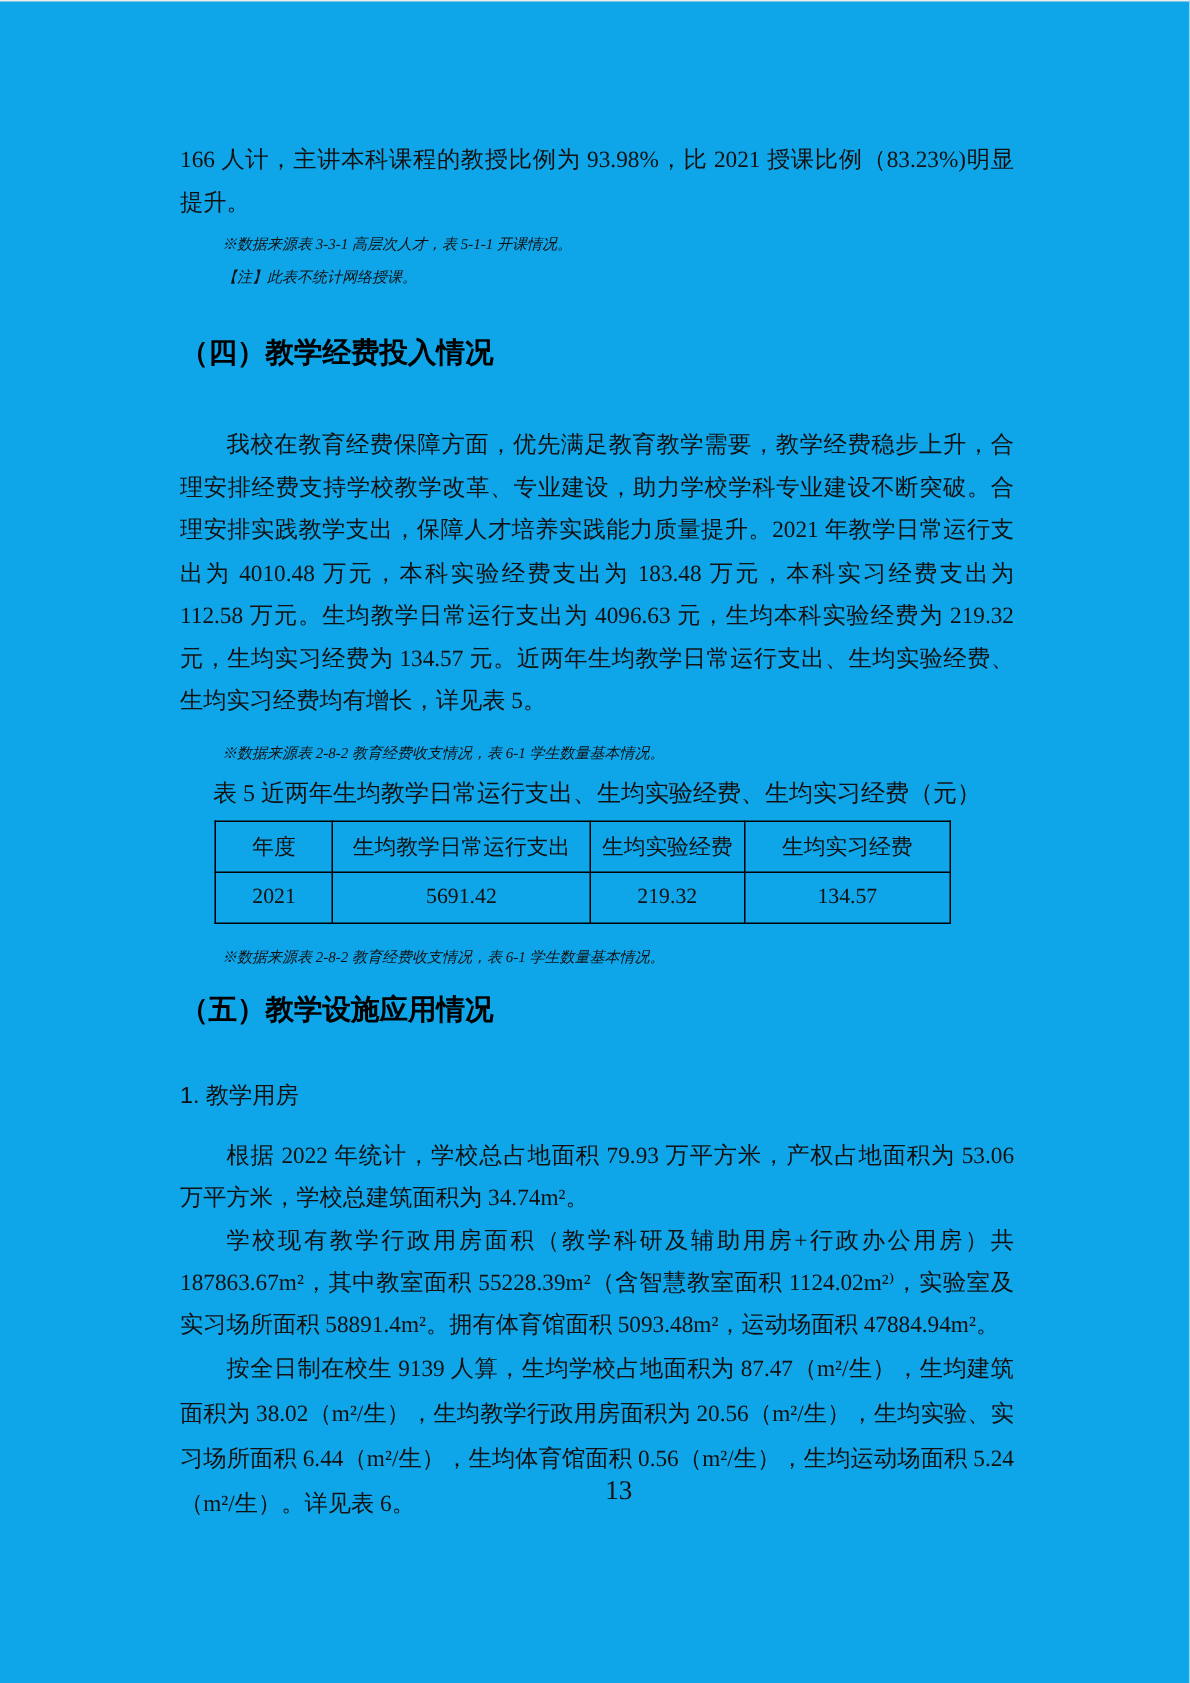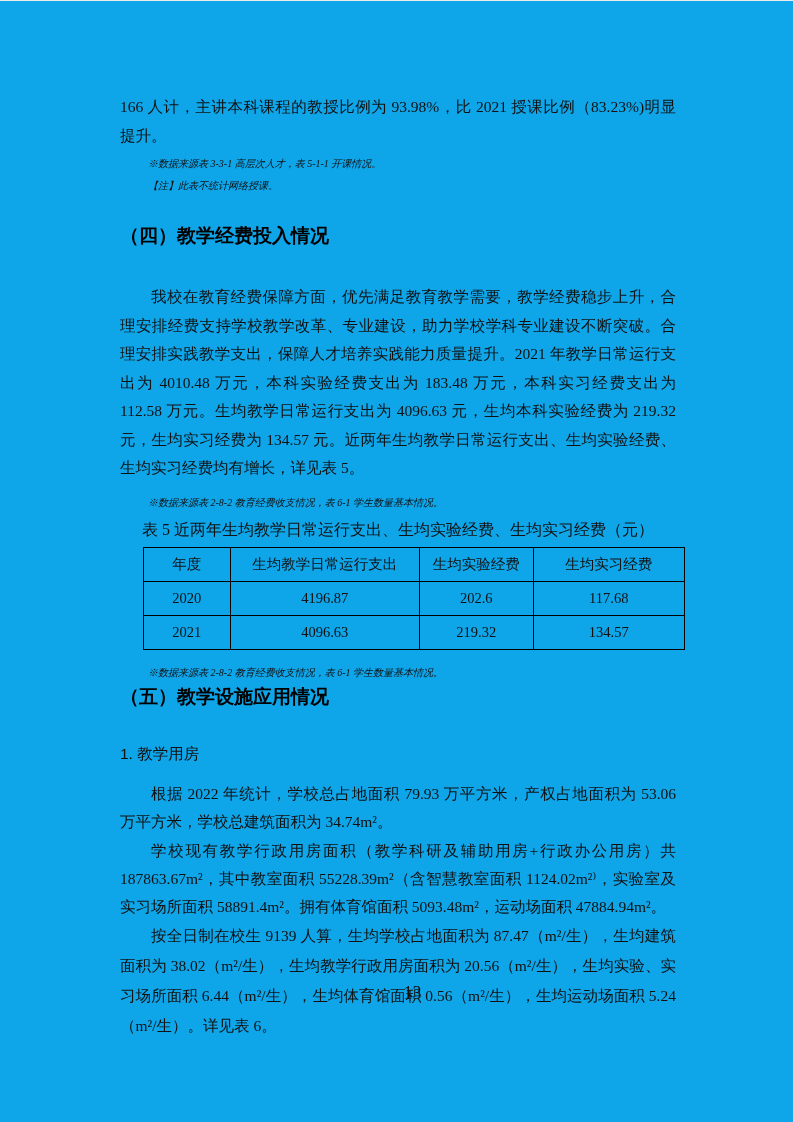--- a/index.html
+++ b/index.html
@@ -35,40 +35,40 @@
   .note.solo-above { margin: 9px 0 0 28px; }
   .note.solo-below { margin: 12px 0 0 28px; }
   h2.section-heading {
     margin: 26px 0 0 0;
     font-size: 19px;
     line-height: 26px;
     font-weight: bold;
     color: #000;
     font-family: "Liberation Sans", "DejaVu Sans", sans-serif;
   }
-  h2.section-heading.second { margin-top: 0; }
+  h2.section-heading.second { margin-top: 11px; }
   h3.sub-heading {
     margin: 33px 0 0 0;
     font-size: 15.5px;
     line-height: 22px;
     font-weight: 500;
     color: #111;
     font-family: "Liberation Sans", "DejaVu Sans", sans-serif;
   }
   .para-sect4 { margin-top: 34px; }
   .table-title {
     margin: 5px 0 0 0;
     font-size: 16px;
     line-height: 22px;
     text-align: center;
     color: #111;
   }
   table.data-table {
     margin: 6px 0 0 23px;
-    width: 542px;
+    width: 491px;
     border-collapse: collapse;
     table-layout: fixed;
   }
   table.data-table th, table.data-table td {
     border: 1px solid #000;
     font-size: 14.5px;
     font-weight: normal;
     text-align: center;
     vertical-align: middle;
     height: 33px;
@@ -119,28 +119,22 @@
     <thead>
       <tr>
         <th>年度</th>
         <th>生均教学日常运行支出</th>
         <th>生均实验经费</th>
         <th>生均实习经费</th>
       </tr>
     </thead>
     <tbody>
       <tr>
-        <td>2020</td>
-        <td>4196.87</td>
-        <td>202.6</td>
-        <td>117.68</td>
-      </tr>
-      <tr>
         <td>2021</td>
-        <td>4096.63</td>
+        <td>5691.42</td>
         <td>219.32</td>
         <td>134.57</td>
       </tr>
     </tbody>
   </table>
 
   <p class="note solo-below">※数据来源表 2-8-2 教育经费收支情况，表 6-1 学生数量基本情况。</p>
 
   <h2 class="section-heading second">（五）教学设施应用情况</h2>
 

